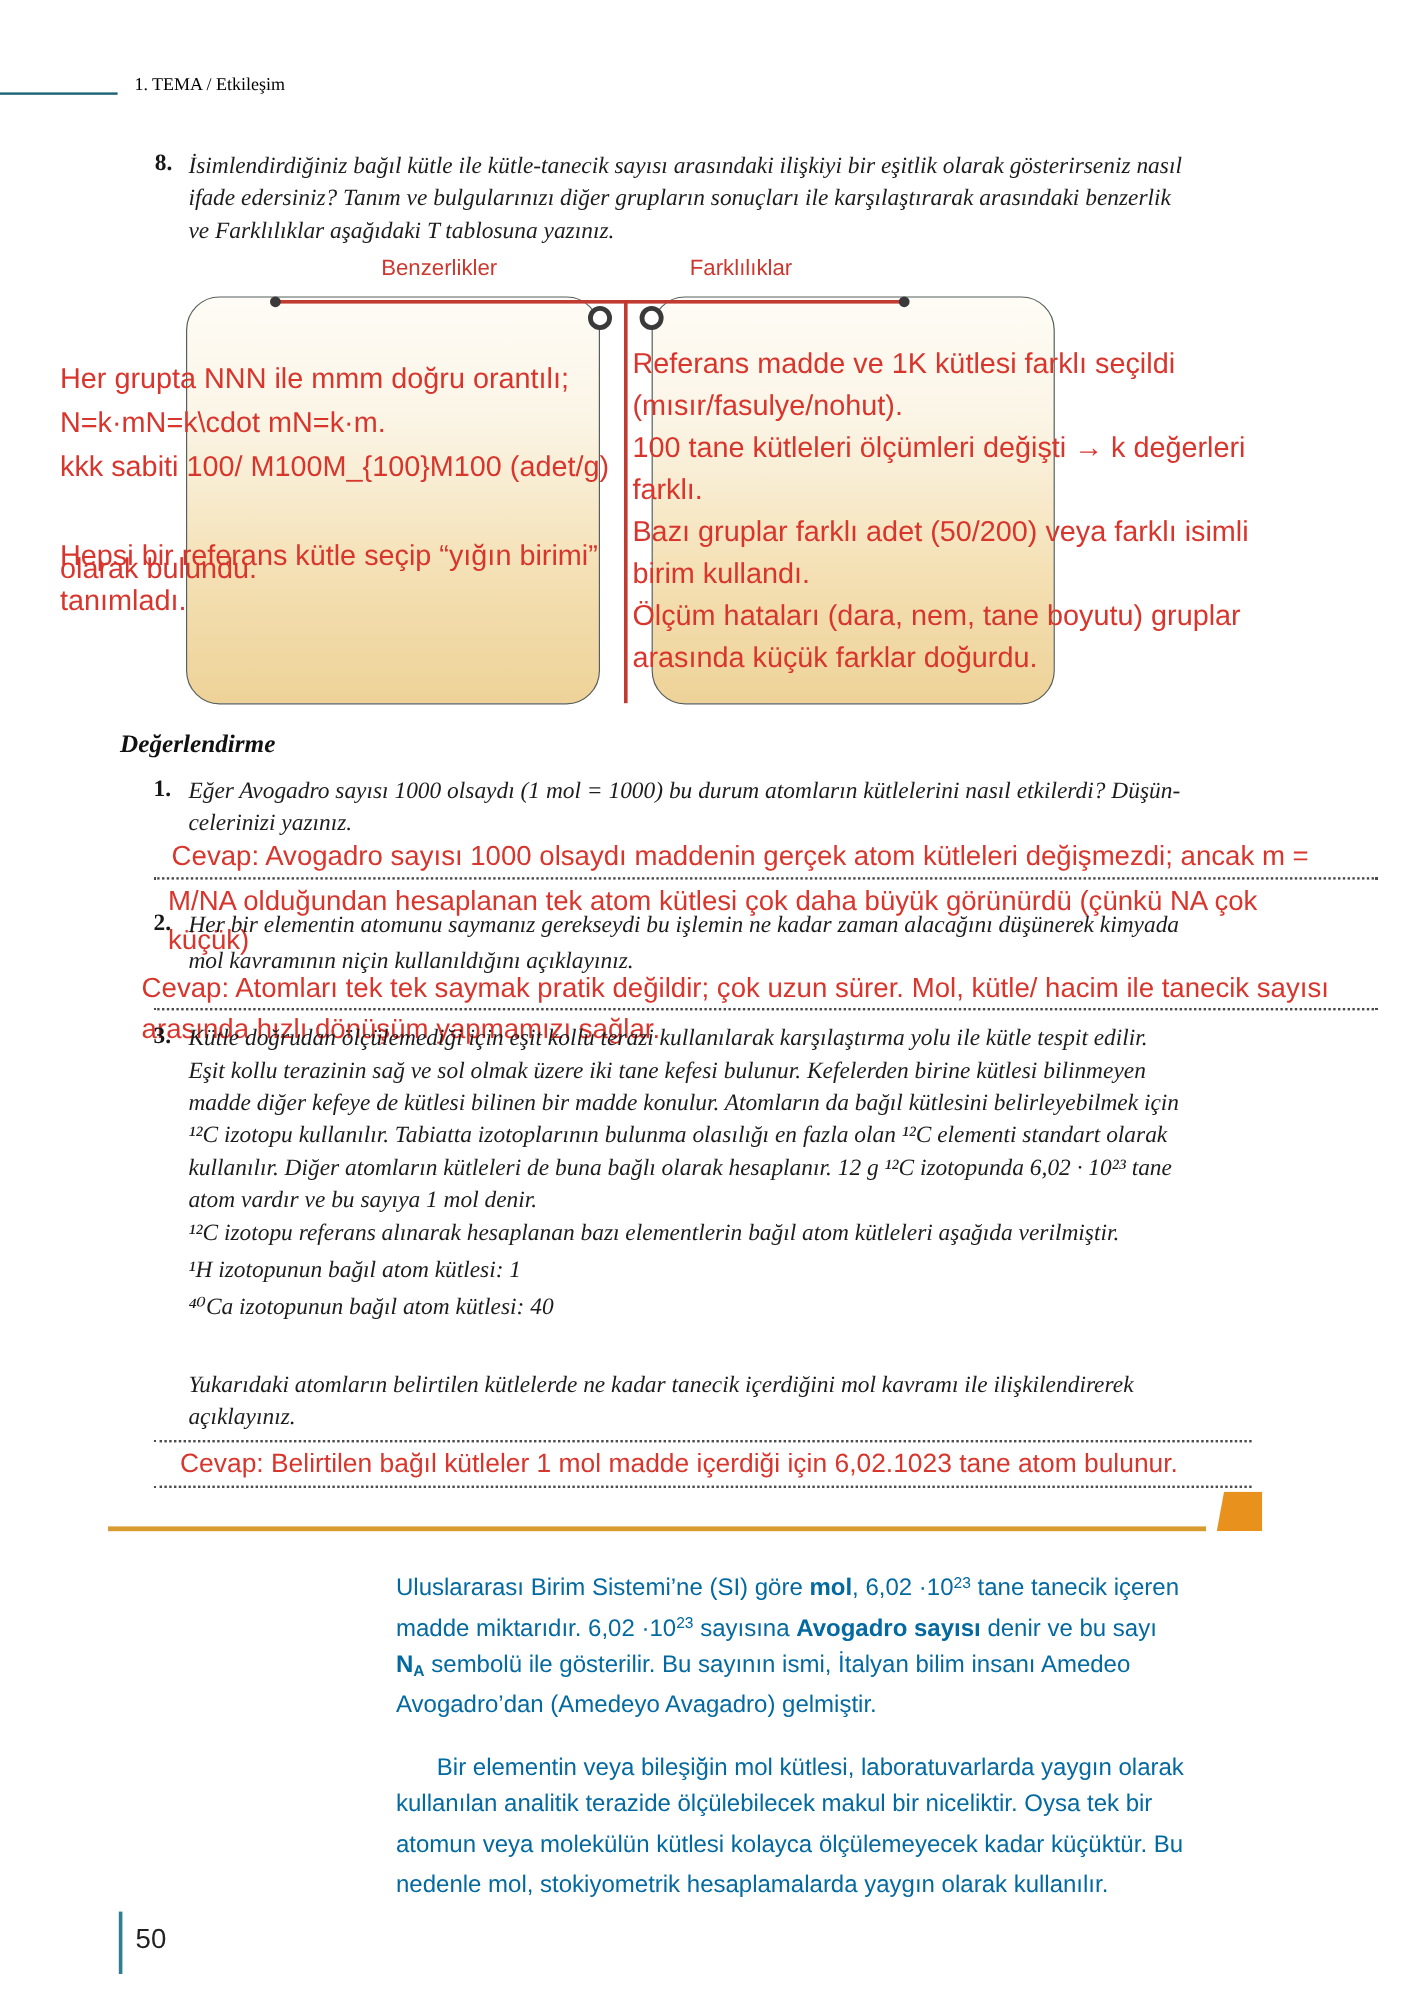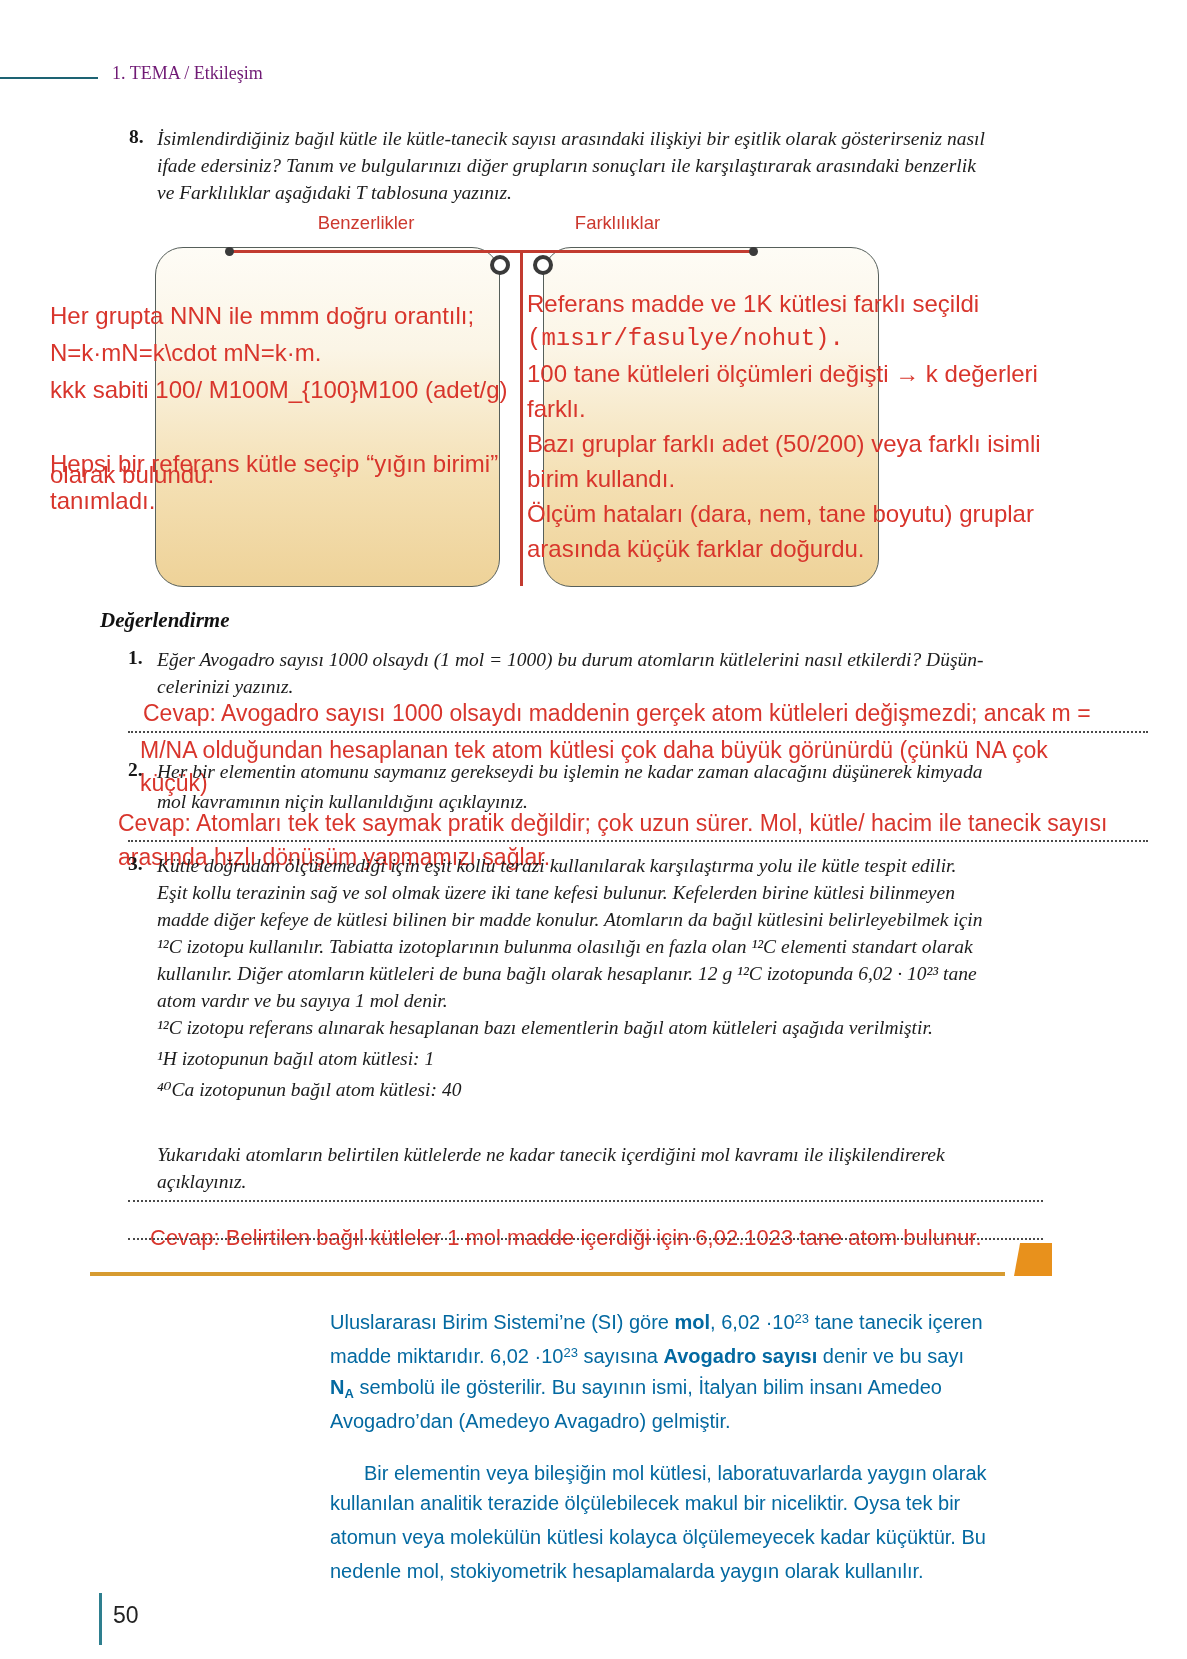--- a/index.html
+++ b/index.html
@@ -2,21 +2,21 @@
 <html><head>
 <meta charset="utf-8">
 <style>
   html,body{margin:0;padding:0;background:#fff;}
   .page{position:relative;width:1187px;height:1659px;background:#ffffff;overflow:hidden;
         font-family:"Liberation Sans",sans-serif;}
   .abs{position:absolute;}
   .nw{white-space:nowrap;}
   
   .theme-line{height:2px;background:#1d6373;}
-  .theme-title{font-family:"Liberation Serif","DejaVu Serif",serif;font-size:18px;color:#701a75;}
+  .theme-title{font-family:"Liberation Serif","DejaVu Serif",serif;font-size:15px;color:#000000;}
   
   .qnum{font-family:"Liberation Serif","DejaVu Serif",serif;font-weight:bold;font-size:19.5px;color:#171717;}
   .qline{font-family:"Liberation Serif","DejaVu Serif",serif;font-style:italic;font-size:19.5px;color:#1c1c1c;line-height:27px;}
   .eval-title{font-family:"Liberation Serif","DejaVu Serif",serif;font-style:italic;font-weight:bold;font-size:21px;color:#111;}
   
   .red{color:#d8352c;}
   .tbox-text{font-size:24px;line-height:37px;}
   .ans{font-size:23px;}
   .ans-final{font-size:22px;}
   .thead{font-size:18.5px;color:#cc382e;text-align:center;}
@@ -66,21 +66,21 @@
   <div class="abs ring" style="left:533px;top:255px;"></div>
 
   <div class="abs red tbox-text nw" style="left:50px;top:297px;">Her grupta NNN ile mmm doğru orantılı;</div>
   <div class="abs red tbox-text nw" style="left:50px;top:334px;">N=k·mN=k\cdot mN=k·m.</div>
   <div class="abs red tbox-text nw" style="left:50px;top:371px;">kkk sabiti 100/ M100M_{100}M100 (adet/g)</div>
   <div class="abs red tbox-text nw" style="left:50px;top:408px;margin-top:48px;">olarak bulundu.</div>
   <div class="abs red tbox-text nw" style="left:50px;top:445px;">Hepsi bir referans kütle seçip “yığın birimi”</div>
   <div class="abs red tbox-text nw" style="left:50px;top:482px;">tanımladı.</div>
 
   <div class="abs red tbox-text nw" style="left:527px;top:286px;line-height:35px;">Referans madde ve 1K kütlesi farklı seçildi</div>
-  <div class="abs red tbox-text nw" style="left:527px;top:321px;line-height:35px;font-family:Liberation Mono, monospace;">(mısır/fasulye/nohut).</div>
+  <div class="abs red tbox-text nw" style="left:527px;top:321px;line-height:35px;">(mısır/fasulye/nohut).</div>
   <div class="abs red tbox-text nw" style="left:527px;top:356px;line-height:35px;">100 tane kütleleri ölçümleri değişti → k değerleri</div>
   <div class="abs red tbox-text nw" style="left:527px;top:391px;line-height:35px;">farklı.</div>
   <div class="abs red tbox-text nw" style="left:527px;top:426px;line-height:35px;">Bazı gruplar farklı adet (50/200) veya farklı isimli</div>
   <div class="abs red tbox-text nw" style="left:527px;top:461px;line-height:35px;">birim kullandı.</div>
   <div class="abs red tbox-text nw" style="left:527px;top:531px;line-height:35px;">arasında küçük farklar doğurdu.</div>
   <div class="abs red tbox-text nw" style="left:527px;top:496px;line-height:35px;">Ölçüm hataları (dara, nem, tane boyutu) gruplar</div>
 
   <div class="abs eval-title nw" style="left:100px;top:608px;">Değerlendirme</div>
 
   <div class="abs qnum" style="left:128px;top:647px;">1.</div>
@@ -106,21 +106,21 @@
   <div class="abs qline nw" style="left:157px;top:960px;">kullanılır. Diğer atomların kütleleri de buna bağlı olarak hesaplanır. 12 g ¹²C izotopunda 6,02 · 10²³ tane</div>
   <div class="abs qline nw" style="left:157px;top:987px;">atom vardır ve bu sayıya 1 mol denir.</div>
 
   <div class="abs qline nw" style="left:157px;top:1014px;">¹²C izotopu referans alınarak hesaplanan bazı elementlerin bağıl atom kütleleri aşağıda verilmiştir.</div>
   <div class="abs qline nw" style="left:157px;top:1045px;">¹H izotopunun bağıl atom kütlesi: 1</div>
   <div class="abs qline nw" style="left:157px;top:1076px;">⁴⁰Ca izotopunun bağıl atom kütlesi: 40</div>
   <div class="abs qline nw" style="left:157px;top:1141px;">Yukarıdaki atomların belirtilen kütlelerde ne kadar tanecik içerdiğini mol kavramı ile ilişkilendirerek</div>
   <div class="abs qline nw" style="left:157px;top:1168px;">açıklayınız.</div>
 
   <div class="abs dotted" style="left:128px;top:1200px;width:915px;"></div>
-  <div class="abs red ans-final nw" style="left:150px;top:1207px;margin-top:18px;">Cevap: Belirtilen bağıl kütleler 1 mol madde içerdiği için 6,02.1023 tane atom bulunur.</div>
+  <div class="abs red ans-final nw" style="left:150px;top:1207px;">Cevap: Belirtilen bağıl kütleler 1 mol madde içerdiği için 6,02.1023 tane atom bulunur.</div>
   <div class="abs dotted" style="left:128px;top:1238px;width:915px;"></div>
 
   <div class="abs orange-tag" style="left:1014px;top:1243px;width:38px;height:33px;"></div>
   <div class="abs gold-rule" style="left:90px;top:1272px;width:915px;"></div>
 
   <div class="abs fline nw" style="left:330px;top:1302px;"><span>Uluslararası Birim Sistemi’ne (SI) göre </span><b>mol</b><span>, 6,02 ·10</span><sup>23</sup><span> tane tanecik içeren</span></div>
   <div class="abs fline nw" style="left:330px;top:1336px;"><span>madde miktarıdır. 6,02 ·10</span><sup>23</sup><span> sayısına </span><b>Avogadro sayısı</b><span> denir ve bu sayı</span></div>
   <div class="abs fline nw" style="left:330px;top:1370px;"><b>N</b><sub>A</sub><span> sembolü ile gösterilir. Bu sayının ismi, İtalyan bilim insanı Amedeo</span></div>
   <div class="abs fline nw" style="left:330px;top:1404px;"><span>Avogadro’dan (Amedeyo Avagadro) gelmiştir.</span></div>
 

